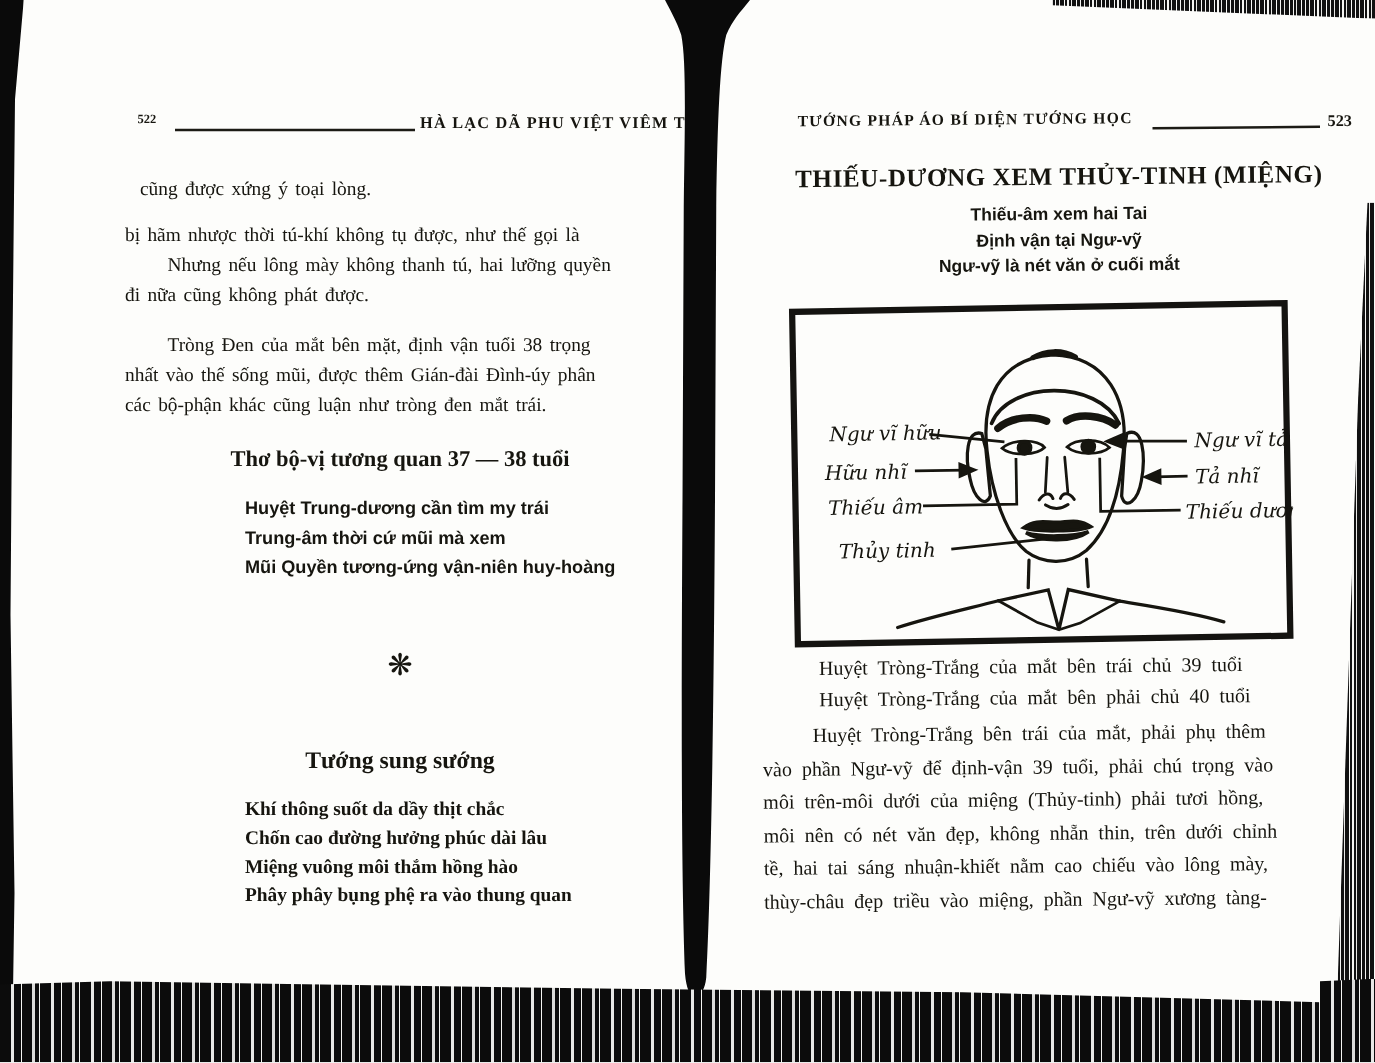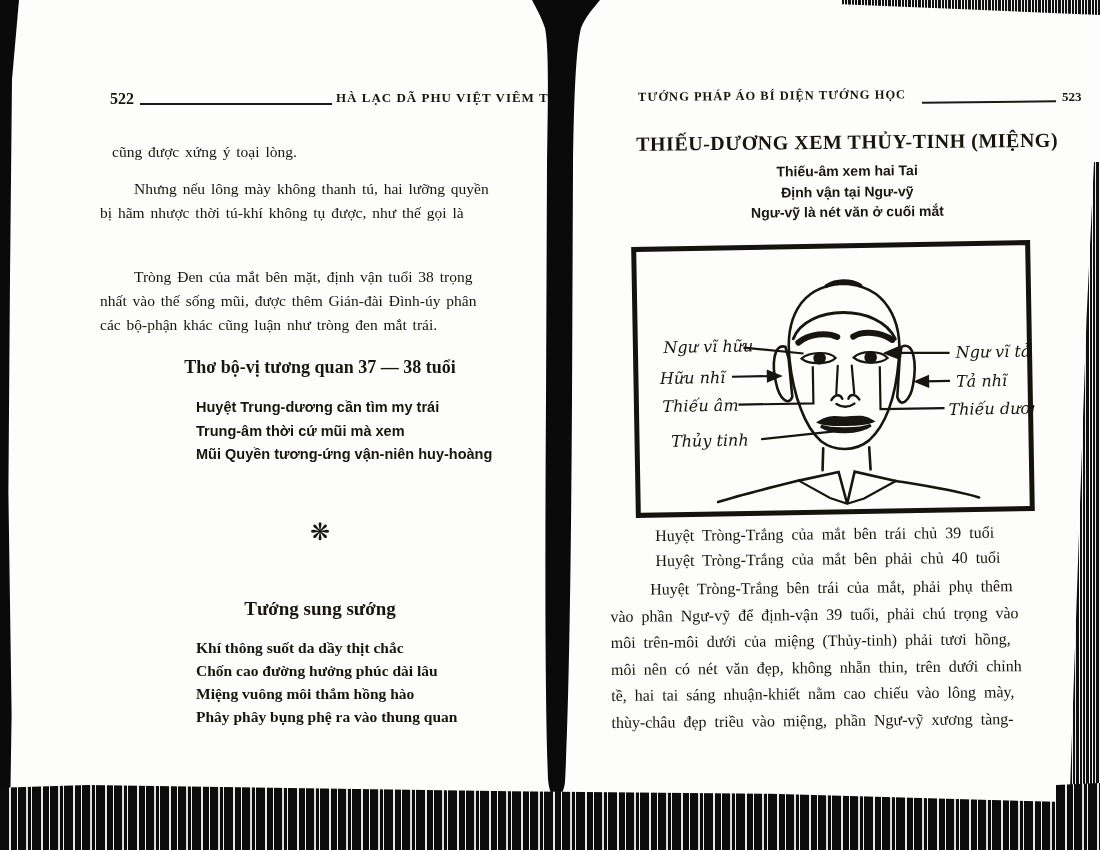--- a/index.html
+++ b/index.html
@@ -23,21 +23,21 @@
   .stripe-top{left:842px;top:0;width:258px;height:15px;
     clip-path:polygon(0 0,100% 0,100% 100%,0 28%);}
   .stripe-right{left:1070px;top:162px;width:30px;height:628px;
     clip-path:polygon(80% 0,100% 0,100% 100%,0 100%,55% 25%);}
   .stripe-bottom{left:0;top:783px;width:1100px;height:67px;
     background:repeating-linear-gradient(90deg,#0c0c0c 0 9px,#e8e8e6 9px 11px,#0c0c0c 11px 17px,#f5f5f3 17px 18px,#0c0c0c 18px 26px,#dcdcda 26px 28px,#0c0c0c 28px 31px,#f1f1ef 31px 32px);
     clip-path:polygon(0 7%,8% 3%,45% 12%,70% 16%,96% 28%,96% 3%,100% 0,100% 100%,0 100%);}
 
   
   .runhead{font-weight:bold;font-size:13px;letter-spacing:1px;}
-  .pagenum{font-weight:bold;font-size:16px;text-align:right;}
+  .pagenum{font-weight:bold;font-size:10px;text-align:right;}
   .rule{border-top:2px solid #1c1b15;height:0;}
   .body-line{font-size:15.5px;line-height:24px;word-spacing:2px;}
   .rp .body-line{font-size:16px;line-height:26.5px;word-spacing:4px;}
   .h-serif{font-weight:bold;}
   .verse-sans{font-family:"Liberation Sans","DejaVu Sans",sans-serif;font-weight:700;font-size:14.5px;line-height:23.5px;}
   .verse-serif{font-weight:bold;font-size:15.5px;line-height:23px;}
   .subtitle{font-family:"Liberation Sans","DejaVu Sans",sans-serif;font-weight:700;font-size:14px;line-height:20.5px;text-align:center;}
   .rp-rot{transform:rotate(-0.55deg);transform-origin:left top;}
 
   .diagram-wrap{left:632px;top:242px;width:402px;height:275px;transform:rotate(-1deg);}
@@ -51,22 +51,23 @@
 
   <div>
 
     <div class="abs pagenum" style="left:110px;top:90px;">522</div>
     <div class="abs rule" style="left:140px;top:103px;width:192px;"></div>
     <div class="abs runhead" style="left:336px;top:90px;">HÀ LẠC DÃ PHU VIỆT VIÊM TỬ</div>
 
     <div class="abs body-line" style="left:112px;top:140px;">cũng được xứng ý toại lòng.</div>
 
     <div class="abs" style="left:100px;top:177px;width:440px;">
+        <div class="body-line">bị hãm nhược thời tú-khí không tụ được, như thế gọi là</div>
         <div class="body-line first-indent" style="padding-left: 34px;">Nhưng nếu lông mày không thanh tú, hai lưỡng quyền</div>
-        <div class="body-line">bị hãm nhược thời tú-khí không tụ được, như thế gọi là</div>
+        <div class="body-line">đi nữa cũng không phát được.</div>
       </div>
 
     <div class="abs" style="left:100px;top:265px;width:440px;">
         <div class="body-line" style="padding-left: 34px;">Tròng Đen của mắt bên mặt, định vận tuổi 38 trọng</div>
         <div class="body-line">nhất vào thế sống mũi, được thêm Gián-đài Đình-úy phân</div>
         <div class="body-line">các bộ-phận khác cũng luận như tròng đen mắt trái.</div>
       </div>
 
     <div class="abs h-serif" style="left:100px;top:357px;width:440px;text-align:center;font-size:18px;">Thơ bộ-vị tương quan 37 — 38 tuổi</div>
 

